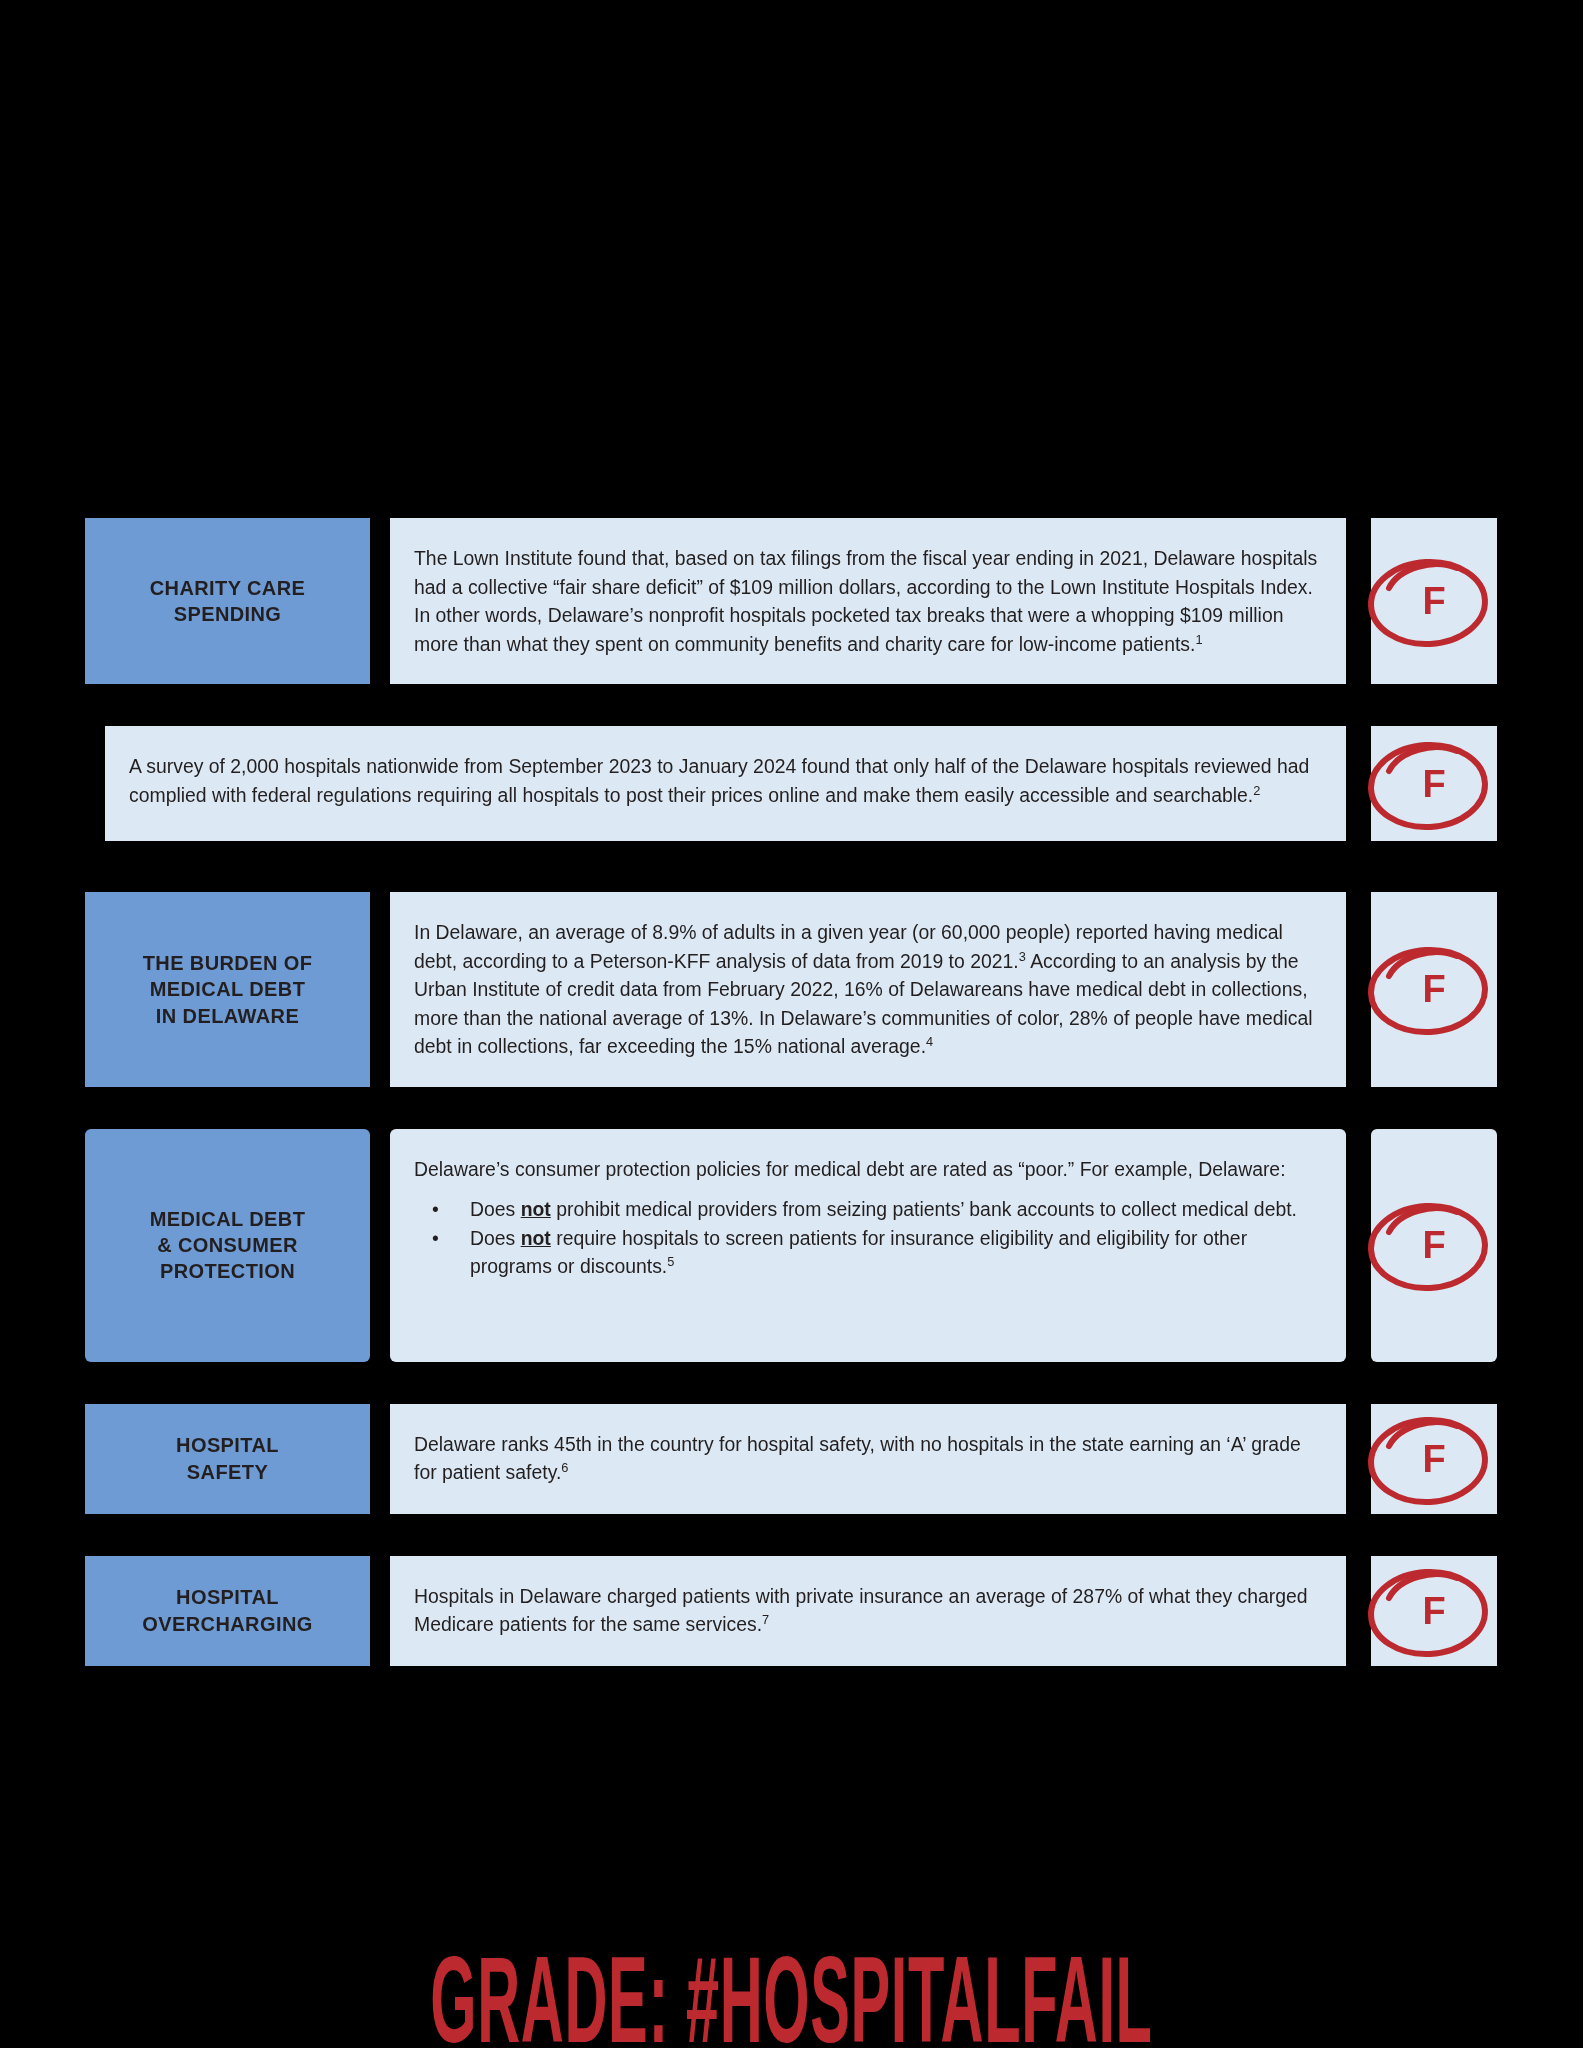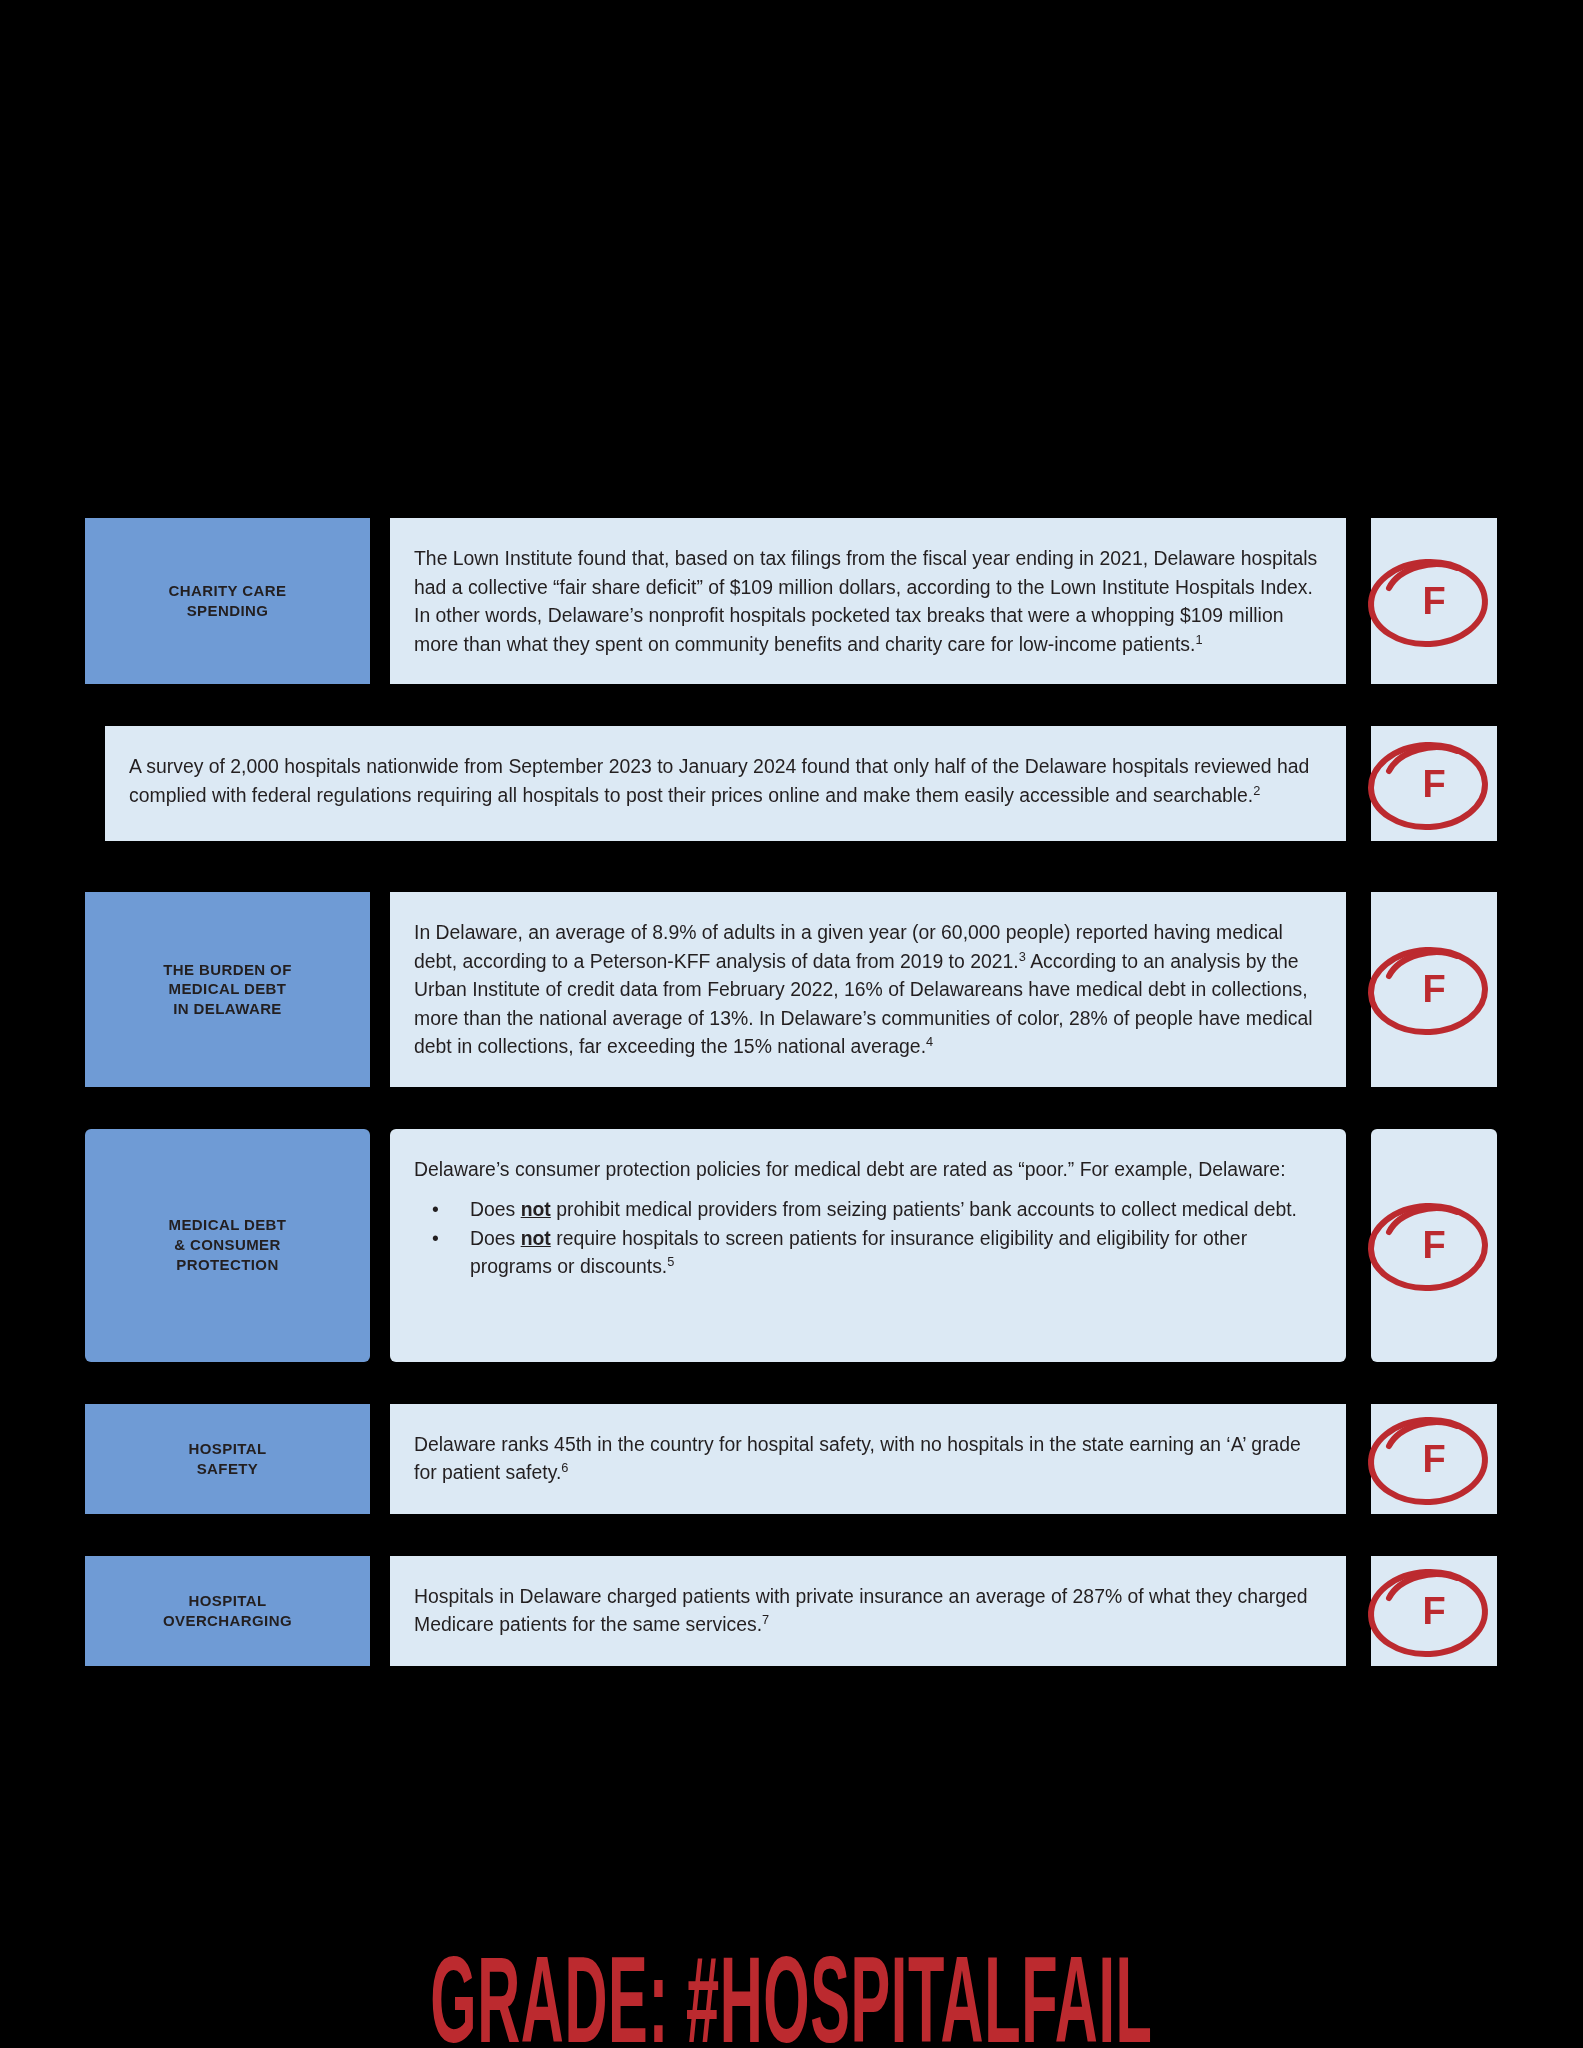--- a/index.html
+++ b/index.html
@@ -47,21 +47,21 @@
     display: flex;
     align-items: center;
     justify-content: center;
     box-sizing: border-box;
     padding: 8px 10px;
   }
 
   .cat-label {
     color: #231f20;
     font-weight: bold;
-    font-size: 15px;
+    font-size: 20px;
     line-height: 1.32;
     letter-spacing: 0.4px;
     text-align: center;
     text-transform: uppercase;
     white-space: pre-line;
   }
 
   .desc-box {
     flex: 1 1 auto;
     background: #dce9f4;

